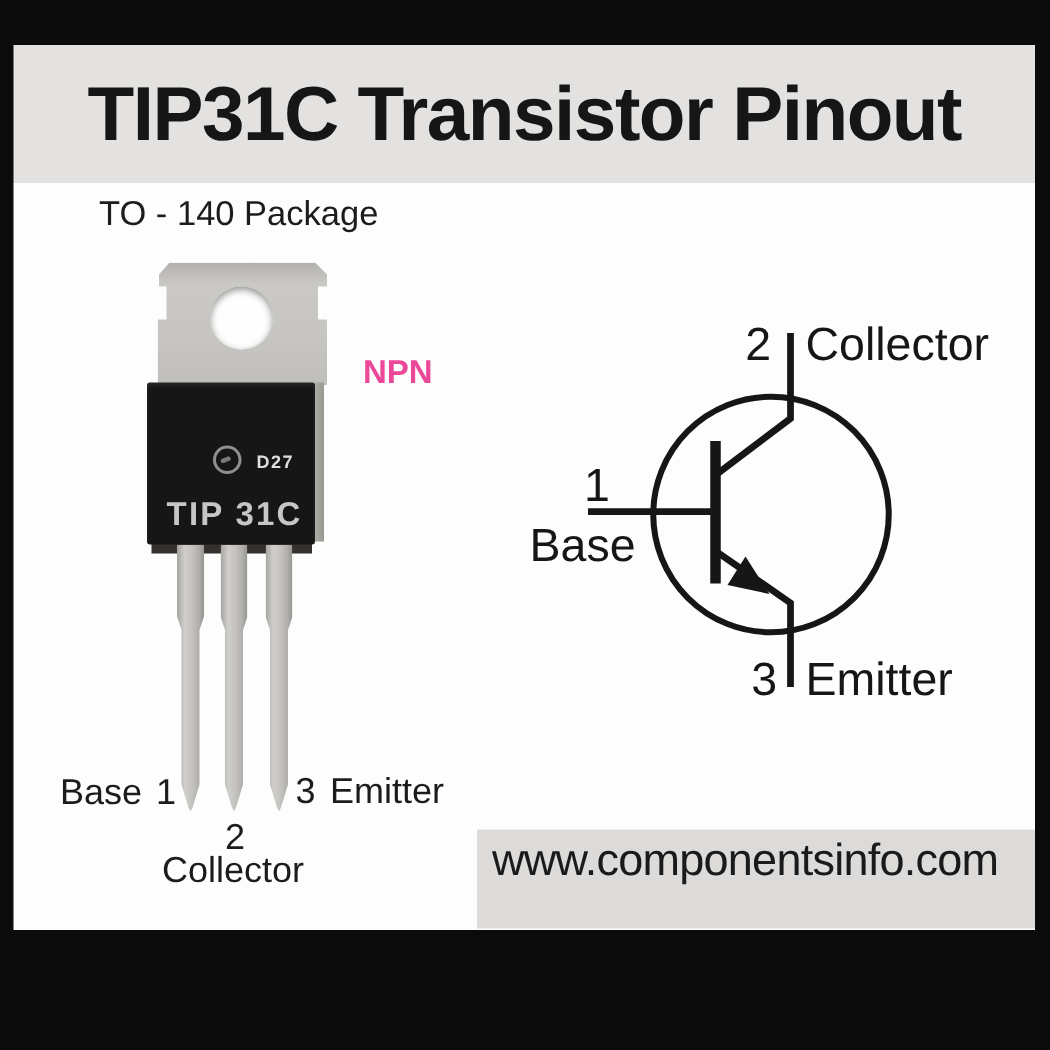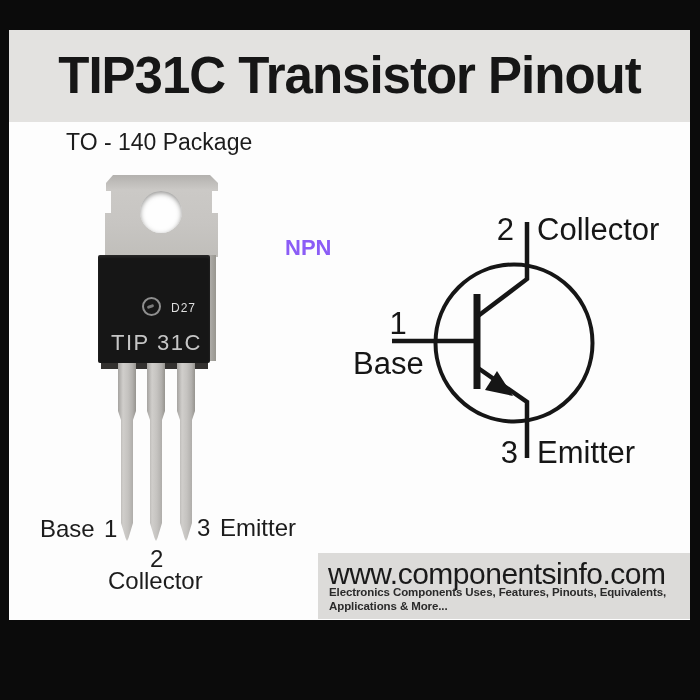--- a/index.html
+++ b/index.html
@@ -12,21 +12,21 @@
   .abs{position:absolute;}
   
   .title-band{left:9px;top:30px;width:681px;height:92px;background:#e3e2e0;}
   .content-area{left:9px;top:122px;width:681px;height:498px;background:#fdfdfd;}
   .page-title{
     left:9px;top:30px;width:681px;height:92px;line-height:92px;text-align:center;
     font-size:51px;font-weight:700;letter-spacing:-1px;color:#161616;
   }
   
   .pkg-label{left:66px;top:129px;font-size:23px;color:#1c1c1c;}
-  .npn-label{left:242px;top:235px;font-size:22px;font-weight:700;color:#8b5cf6;margin-left:43px;}
+  .npn-label{left:242px;top:235px;font-size:22px;font-weight:700;color:#ec4899;}
   .pin-text{font-size:24px;color:#1c1c1c;white-space:nowrap;}
   
   .tab{
     left:105px;top:175px;width:113px;height:82px;
     background:linear-gradient(180deg,#b3b1ae 0%,#cbc9c6 18%,#c7c5c2 60%,#c0beba 100%);
     clip-path:polygon(8px 0,105px 0,113px 8px,113px 16px,107px 16px,107px 38px,113px 38px,113px 82px,0 82px,0 38px,6px 38px,6px 16px,1px 16px,1px 8px);
   }
   .tab-hole{
     left:140px;top:191px;width:42px;height:42px;border-radius:50%;
     background:#fefefe;box-shadow:inset 0 2px 5px rgba(60,58,55,.55), inset 0 -1px 2px rgba(255,255,255,.8);
@@ -36,22 +36,22 @@
   .body-block{
     left:98px;top:255px;width:112px;height:108px;background:#161616;border-radius:2px;
     box-shadow:inset 0 2px 3px rgba(255,255,255,.08);
   }
   .body-bottom{left:101px;top:361px;width:107px;height:8px;background:#33312f;}
   .logo-ring{
     left:142px;top:297px;width:15px;height:15px;border:2px solid #8f8f8f;border-radius:50%;
   }
   .logo-ring:after{content:"";position:absolute;left:3px;top:6px;width:7px;height:3px;
     background:#7a7a7a;transform:rotate(-20deg);border-radius:2px;}
-  .date-code{left:171px;top:301px;font-size:12px;font-weight:400;color:#dedede;letter-spacing:1px;}
-  .body-marking{left:111px;top:330px;font-size:22px;font-weight:400;color:#c6c6c6;letter-spacing:1.5px;}
+  .date-code{left:171px;top:301px;font-size:12px;font-weight:700;color:#dedede;letter-spacing:1px;}
+  .body-marking{left:111px;top:330px;font-size:22px;font-weight:700;color:#c6c6c6;letter-spacing:1.5px;}
   .leg{
     top:363px;width:18px;height:178px;
     background:linear-gradient(90deg,#a5a3a0 0%,#d0cecb 28%,#c5c3c0 55%,#b2b0ad 80%,#96948f 100%);
     clip-path:polygon(0 0,18px 0,18px 48px,15px 57px,15px 160px,10.5px 175px,9px 178px,7.5px 175px,3px 160px,3px 57px,0 48px);
   }
   .leg1{left:118px;} .leg2{left:147px;} .leg3{left:177px;}
   
   .sym-text{font-size:31px;color:#161616;white-space:nowrap;}
   
   .footer-box{left:318px;top:553px;width:372px;height:66px;background:#dcdbd9;}
@@ -102,18 +102,14 @@
 
   <div class="abs sym-text" style="left:480px;top:212px;width:34px;text-align:right;">2</div>
   <div class="abs sym-text" style="left:537px;top:212px;">Collector</div>
   <div class="abs sym-text" style="left:386px;top:306px;width:24px;text-align:center;">1</div>
   <div class="abs sym-text" style="left:353px;top:346px;">Base</div>
   <div class="abs sym-text" style="left:494px;top:435px;width:24px;text-align:right;">3</div>
   <div class="abs sym-text" style="left:537px;top:435px;">Emitter</div>
 
   <div class="abs footer-box"></div>
   <div class="abs footer-url">www.componentsinfo.com</div>
-  <div class="abs footer-tag">
-    <div>Electronics Components Uses, Features, Pinouts, Equivalents,</div>
-    <div>Applications &amp; More...</div>
-  </div>
 
 </div>
 
 </body></html>

